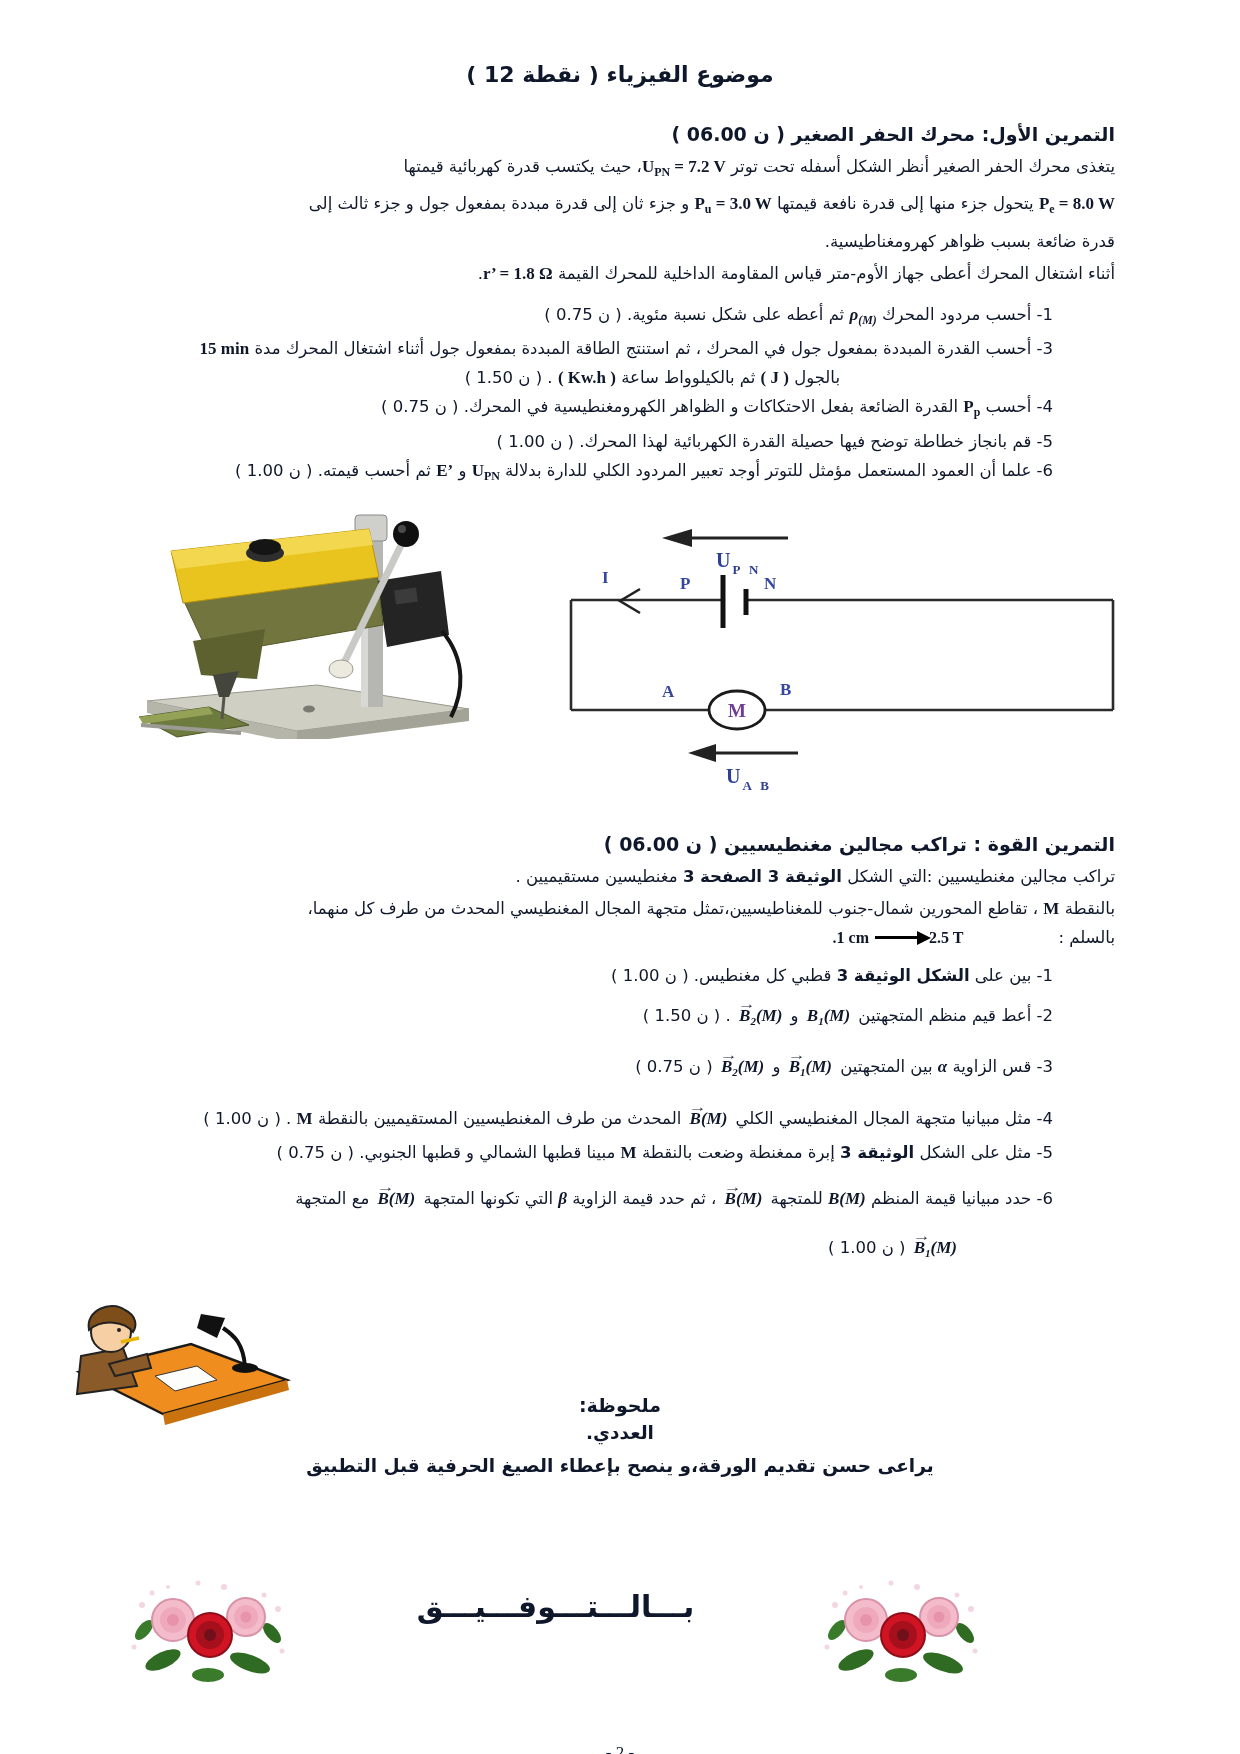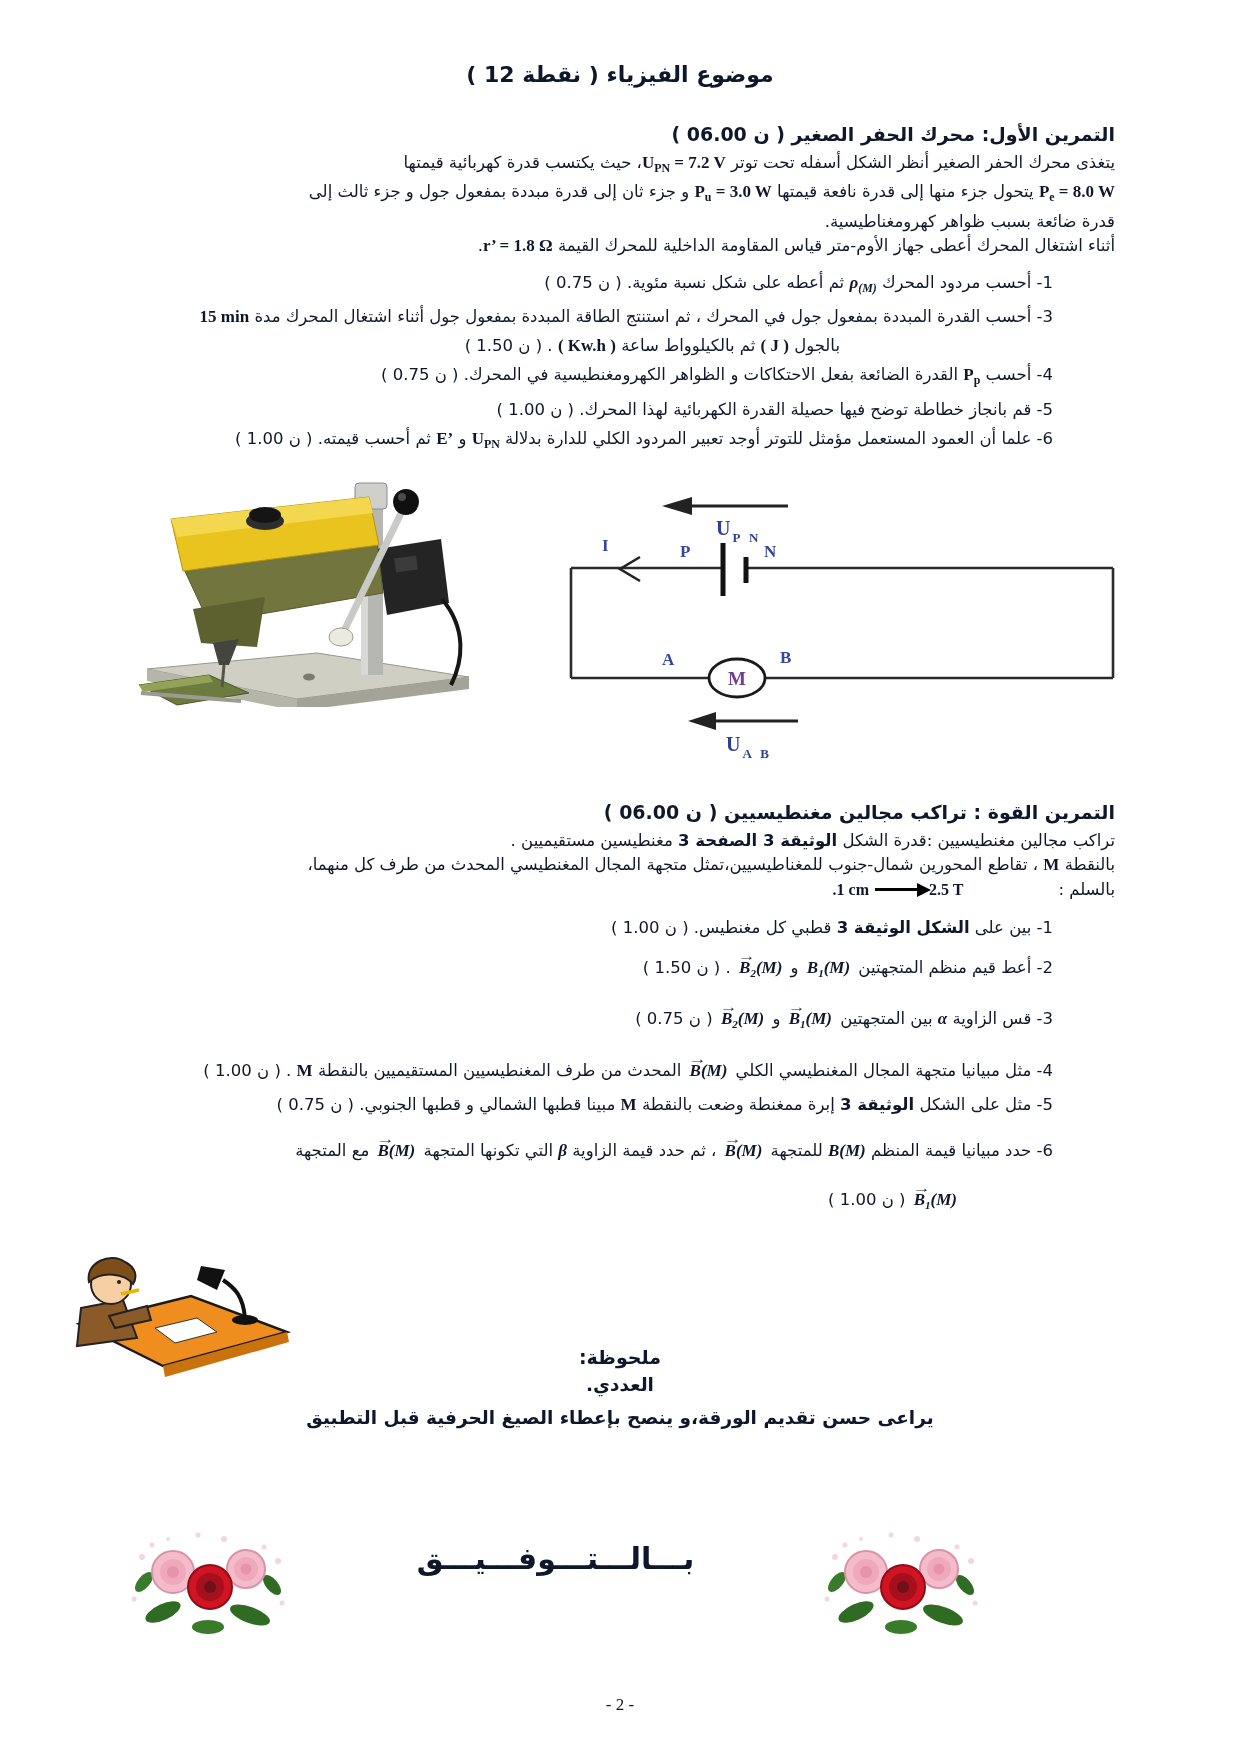--- a/index.html
+++ b/index.html
@@ -1,21 +1,21 @@
 <!DOCTYPE html>
 <html><head>
 <meta charset="utf-8">
 <style>
   html,body{margin:0;padding:0;background:#888;}
   .page{position:relative;width:1240px;height:1754px;margin:0 auto;background:#ffffff;
         font-family:"DejaVu Sans",sans-serif;color:#0f172a;overflow:hidden;}
   .content{padding:0 125px;}
   .title{margin:62px 0 0;text-align:center;font-size:22px;font-weight:bold;}
   .ex-heading{margin:36px 0 6px;font-size:19px;font-weight:bold;}
-  .line{margin:0;font-size:16.5px;line-height:24px;text-align:right;}
+  .line{margin:0;font-size:16.5px;line-height:32px;text-align:right;}
   .pts,.ltr{direction:ltr;unicode-bidi:isolate;}
   .math{direction:ltr;unicode-bidi:isolate;font-family:"Liberation Serif","DejaVu Serif",serif;font-weight:bold;font-size:17px;}
   .math sub{font-size:0.7em;}
   .it{font-style:italic;}
   .qs{margin-top:12px;}
   .q{margin:3px 62px 3px 0;font-size:16.5px;line-height:26px;text-align:right;}
   .q-sp{margin-top:9px;}
   .q-cont{margin:0 275px 3px 0;font-size:16.5px;line-height:26px;text-align:right;}
   .q-cont2{margin:6px 155px 0 0;font-size:16.5px;line-height:26px;text-align:right;}
   .vec{position:relative;display:inline-block;direction:ltr;unicode-bidi:isolate;
@@ -140,21 +140,21 @@
      <text x="158" y="42" class="c-u"><tspan>U</tspan><tspan class="c-sub" dx="2" dy="7">P N</tspan></text>
      <line x1="240" y1="228" x2="148" y2="228" stroke="#222" stroke-width="3"></line>
      <polygon points="130,228 158,219 158,237" fill="#222"></polygon>
      <text x="168" y="258" class="c-u"><tspan>U</tspan><tspan class="c-sub" dx="2" dy="7">A B</tspan></text>
    </svg>
   </div>
 
   <section>
    <h2 class="ex-heading" dir="rtl"><span>التمرين القوة : تراكب مجالين مغنطيسيين</span> <span class="pts" dir="ltr">( 06.00 ن )</span></h2>
 
-   <p class="line" dir="rtl"><span>تراكب مجالين مغنطيسيين :قدرة الشكل </span><span class="bold">الوثيقة 3 الصفحة 3</span><span> مغنطيسين مستقيميين .</span></p>
+   <p class="line" dir="rtl"><span>تراكب مجالين مغنطيسيين :التي الشكل </span><span class="bold">الوثيقة 3 الصفحة 3</span><span> مغنطيسين مستقيميين .</span></p>
 
    <p class="line" dir="rtl"><span>بالنقطة </span><span class="math">M</span><span> ، تقاطع المحورين شمال-جنوب للمغناطيسيين،تمثل متجهة المجال المغنطيسي المحدث من طرف كل منهما،</span></p>
 
    <p class="scale-line" dir="rtl"><span>بالسلم :</span><span class="scale-group" dir="ltr"><span>.1 cm</span><span class="scale-arrow"></span><span>2.5 T</span></span></p>
 
    <div class="qs">
     <p class="q" dir="rtl"><span>1-</span><span> بين على </span><span class="bold">الشكل الوثيقة 3</span><span> قطبي كل مغنطيس. </span><span class="pts" dir="ltr">( 1.00 ن )</span></p>
 
     <p class="q vline" dir="rtl"><span>2-</span><span> أعط قيم منظم المتجهتين </span><span class="vec"><span class="va"></span><span>B</span><sub>1</sub><span>(M)</span></span><span> و </span><span class="vec"><span class="va">→</span><span>B</span><sub>2</sub><span>(M)</span></span><span> . </span><span class="pts" dir="ltr">( 1.50 ن )</span></p>
 

